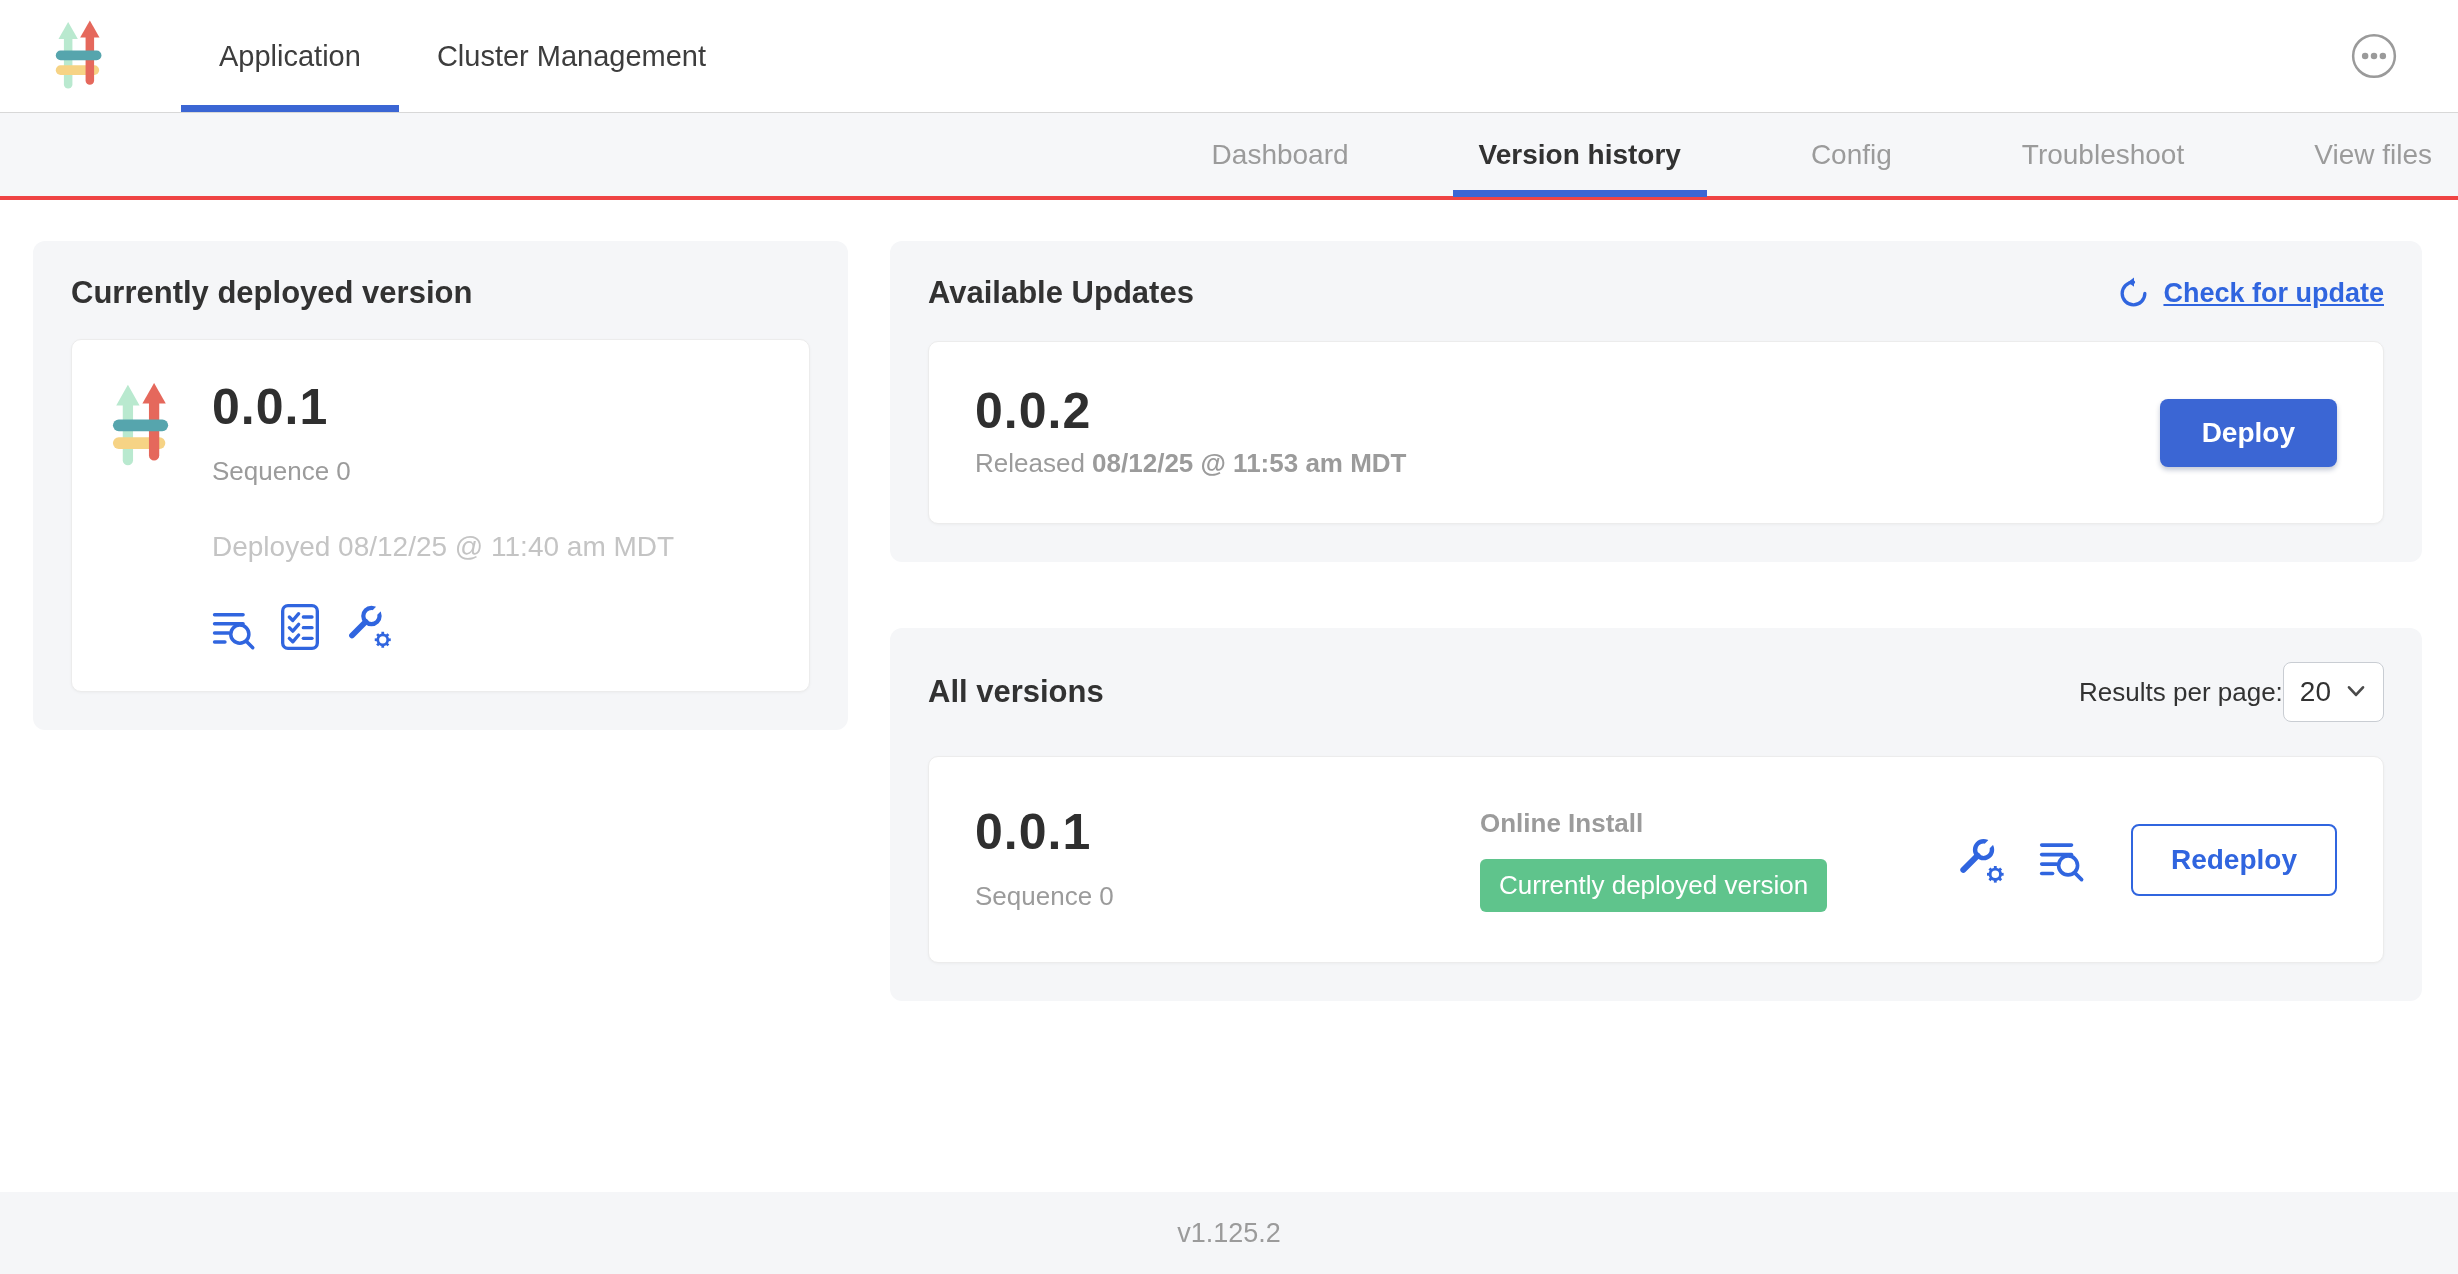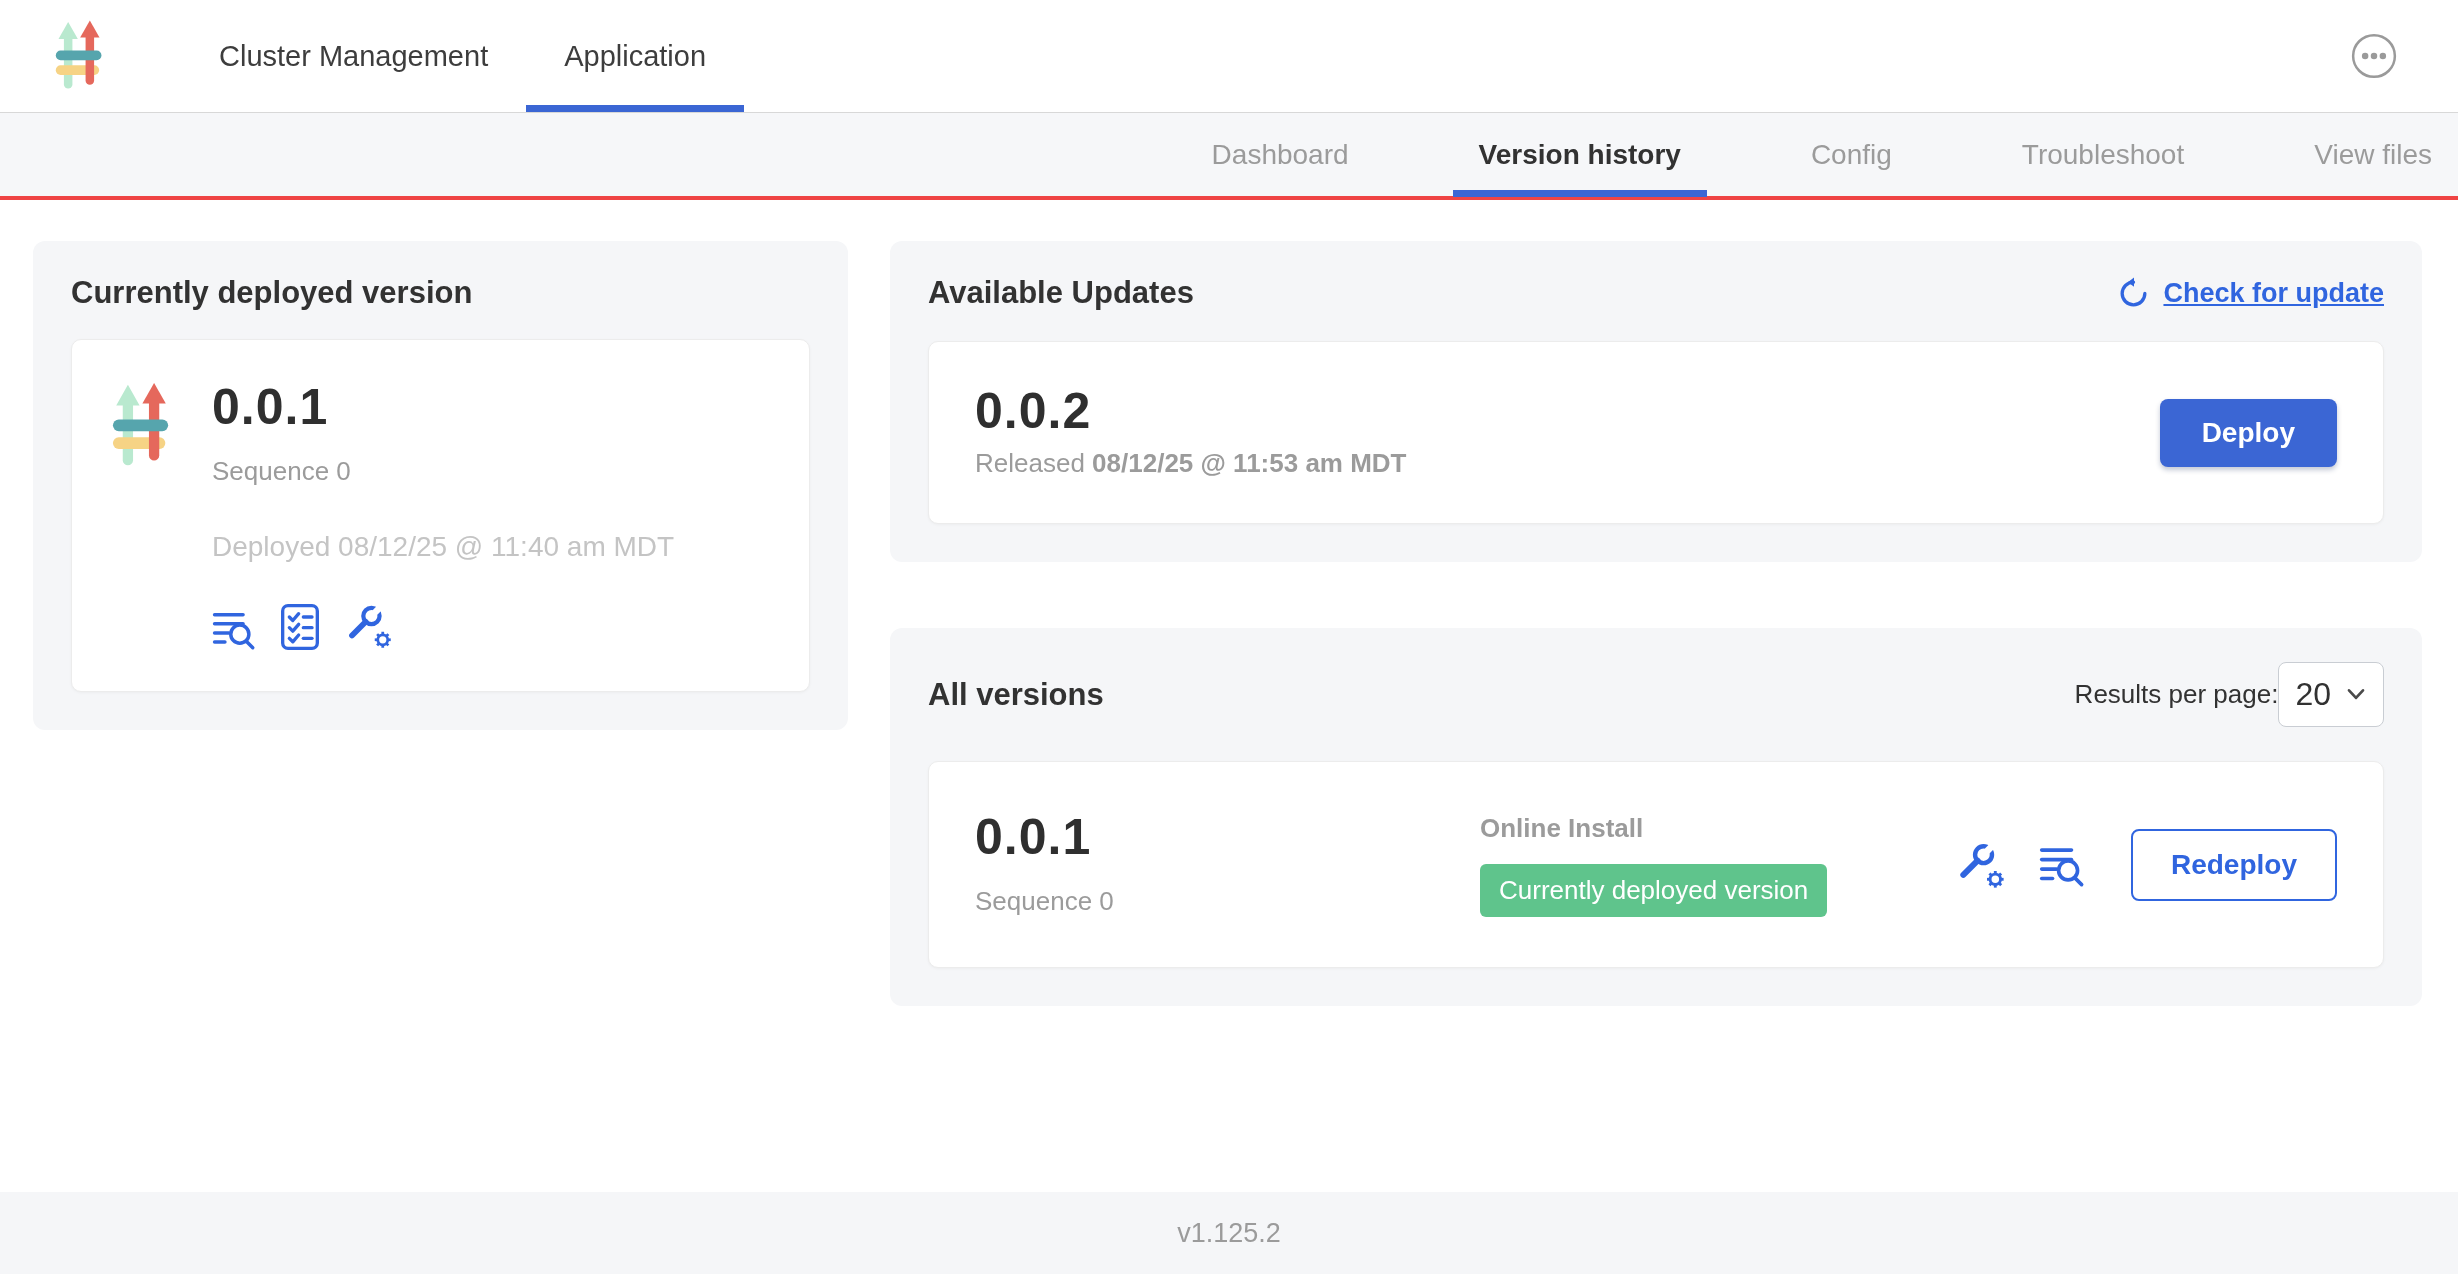--- a/index.html
+++ b/index.html
@@ -100,21 +100,21 @@
   .released .ts{font-weight:bold}
   .btn-primary{
     background:var(--c-blue);color:#fff;font-family:inherit;font-size:28px;font-weight:bold;
     padding:18px 42px;border:none;border-radius:8px;cursor:pointer;
     box-shadow:0 3px 5px rgba(20,40,90,0.25);
   }
 
   .rpp{display:flex;align-items:center;font-size:26px;color:var(--c-head)}
   .select{
     background:#fff;border:1px solid #c9cdd3;border-radius:8px;padding:13px 16px;
-    display:flex;align-items:center;gap:14px;font-size:32px;color:var(--c-head);cursor:pointer;
+    display:flex;align-items:center;gap:14px;font-size:28px;color:var(--c-head);cursor:pointer;
   }
   .select svg{width:22px;height:14px}
 
   .version-row{margin-top:34px;padding:50px 46px;display:flex;align-items:center}
   .vcol{width:505px;flex:none}
   .install-type{font-size:26px;font-weight:bold;color:var(--c-muted)}
   .badge{
     display:inline-block;margin-top:20px;background:var(--c-green);color:#fff;
     font-size:26px;padding:11px 19px;border-radius:6px;
   }
@@ -193,25 +193,25 @@
 
 <div class="page">
 
   <header class="header">
     <div class="logo">
       <svg viewBox="0 0 62 92">
           <use href="#app-logo-shape"></use>
         </svg>
     </div>
     <nav class="top-tabs">
+      <a class="top-tab active">
+        <span>Application</span>
+      </a>
       <a class="top-tab">
         <span>Cluster Management</span>
-      </a>
-      <a class="top-tab active">
-        <span>Application</span>
       </a>
     </nav>
     <button class="overflow">
       <svg viewBox="0 0 46 46">
         <circle cx="23" cy="23" r="20" fill="none" stroke="#9a9a9a" stroke-width="2.4"></circle>
         <circle cx="14.5" cy="23" r="3.1" fill="#9a9a9a"></circle>
         <circle cx="23" cy="23" r="3.1" fill="#9a9a9a"></circle>
         <circle cx="31.5" cy="23" r="3.1" fill="#9a9a9a"></circle>
       </svg>
     </button>

